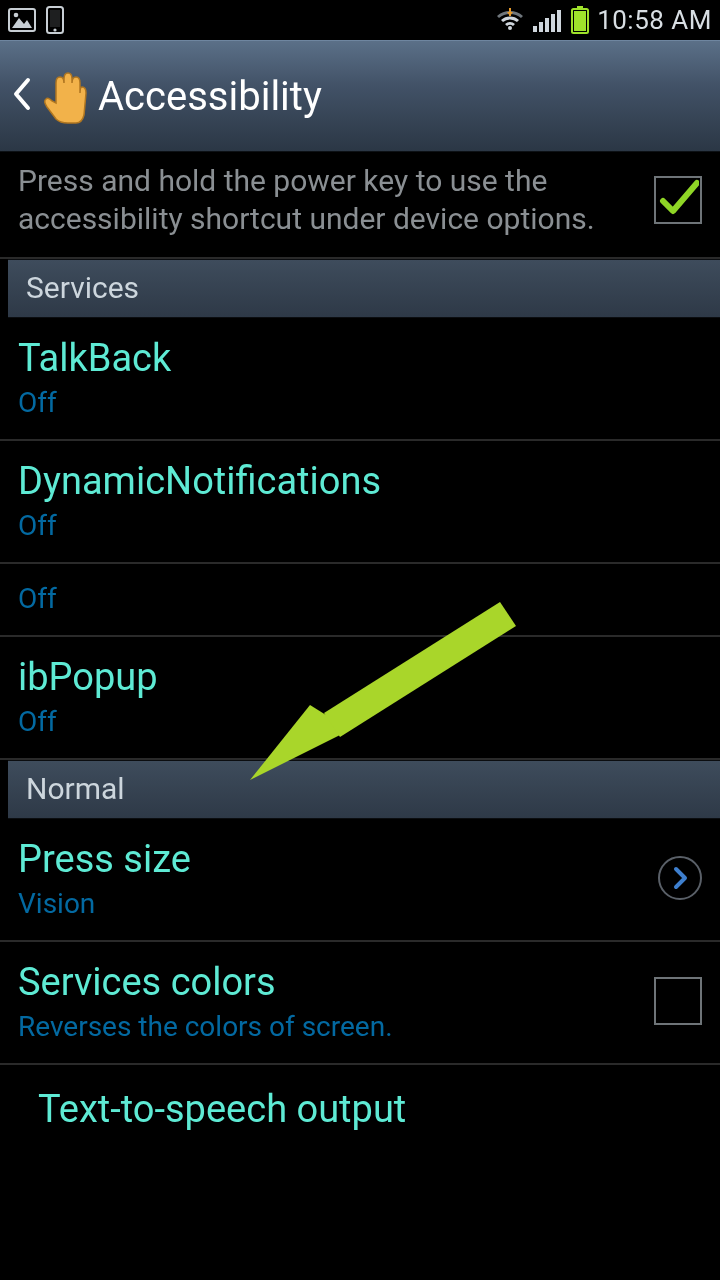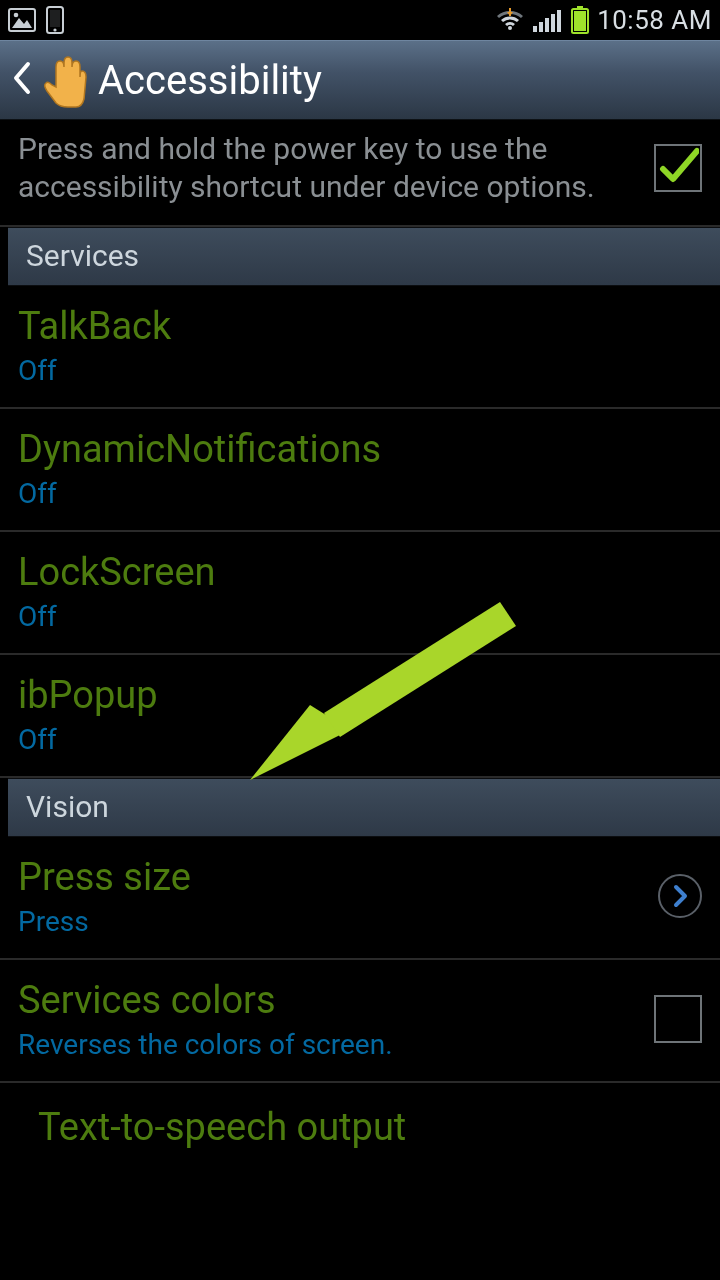--- a/index.html
+++ b/index.html
@@ -8,21 +8,21 @@
 
   
   .statusbar { height: 40px; background: #000; display: flex; align-items: center; justify-content: space-between; padding: 0 8px; color: #cfd6dd; }
   .status-left { display: flex; align-items: center; gap: 10px; }
   .status-right { display: flex; align-items: center; gap: 8px; }
   .clock { font-size: 26px; color: #d8dee3; letter-spacing: 0.5px; }
   .status-icon svg { display: block; }
 
   
   .actionbar {
-    height: 80px;
+    height: 112px;
     background: linear-gradient(to bottom, #5b7088 0%, #425267 40%, #2b3745 100%);
     display: flex; align-items: center; gap: 4px;
     border-bottom: 1px solid #0d1115;
     padding-left: 10px;
     border-top: 1px solid #6f86a0;
   }
   .back-caret { color: #fff; }
   .hand-icon { width: 58px; height: 58px; display: flex; align-items: center; justify-content: center; }
   .title { color: #fff; font-size: 40px; font-weight: 400; }
 
@@ -49,21 +49,21 @@
   }
 
   
   .list-item {
     padding: 18px 18px 20px 18px;
     border-bottom: 2px solid #2a2a2a;
     display: flex; align-items: center; justify-content: space-between;
     position: relative;
   }
   .list-item .text-block { display: flex; flex-direction: column; gap: 6px; }
-  .item-title { color: #4d7c0f; font-size: 38px; font-weight: 400; }
+  .item-title { color: #5eead4; font-size: 38px; font-weight: 400; }
   .item-sub { color: #0369a1; font-size: 28px; }
   .chevron-circle {
     width: 44px; height: 44px; border-radius: 50%;
     border: 2px solid #5a6068;
     display: flex; align-items: center; justify-content: center;
     color: #3e7fce;
   }
   .chevron-circle svg { display:block; }
   .checkbox.empty { }
 
@@ -162,37 +162,36 @@
       </div>
     </div>
     <div class="list-item">
       <div class="text-block">
         <span class="item-title">DynamicNotifications</span>
         <span class="item-sub">Off</span>
       </div>
     </div>
     <div class="list-item">
       <div class="text-block">
-        <span class="item-title">LockScreen</span>
         <span class="item-sub">Off</span>
       </div>
     </div>
     <div class="list-item">
       <div class="text-block">
         <span class="item-title">ibPopup</span>
         <span class="item-sub">Off</span>
       </div>
     </div>
 
-    <div class="section-header">Vision</div>
+    <div class="section-header">Normal</div>
 
     <div class="list-item">
       <div class="text-block">
         <span class="item-title">Press size</span>
-        <span class="item-sub">Press</span>
+        <span class="item-sub">Vision</span>
       </div>
       <div class="chevron-circle">
         <svg width="20" height="24" viewBox="0 0 20 24">
             <polyline points="6,3 15,12 6,21" fill="none" stroke="#3e7fce" stroke-width="4" stroke-linecap="round" stroke-linejoin="round"></polyline>
           </svg>
       </div>
     </div>
 
     <div class="list-item">
       <div class="text-block">

